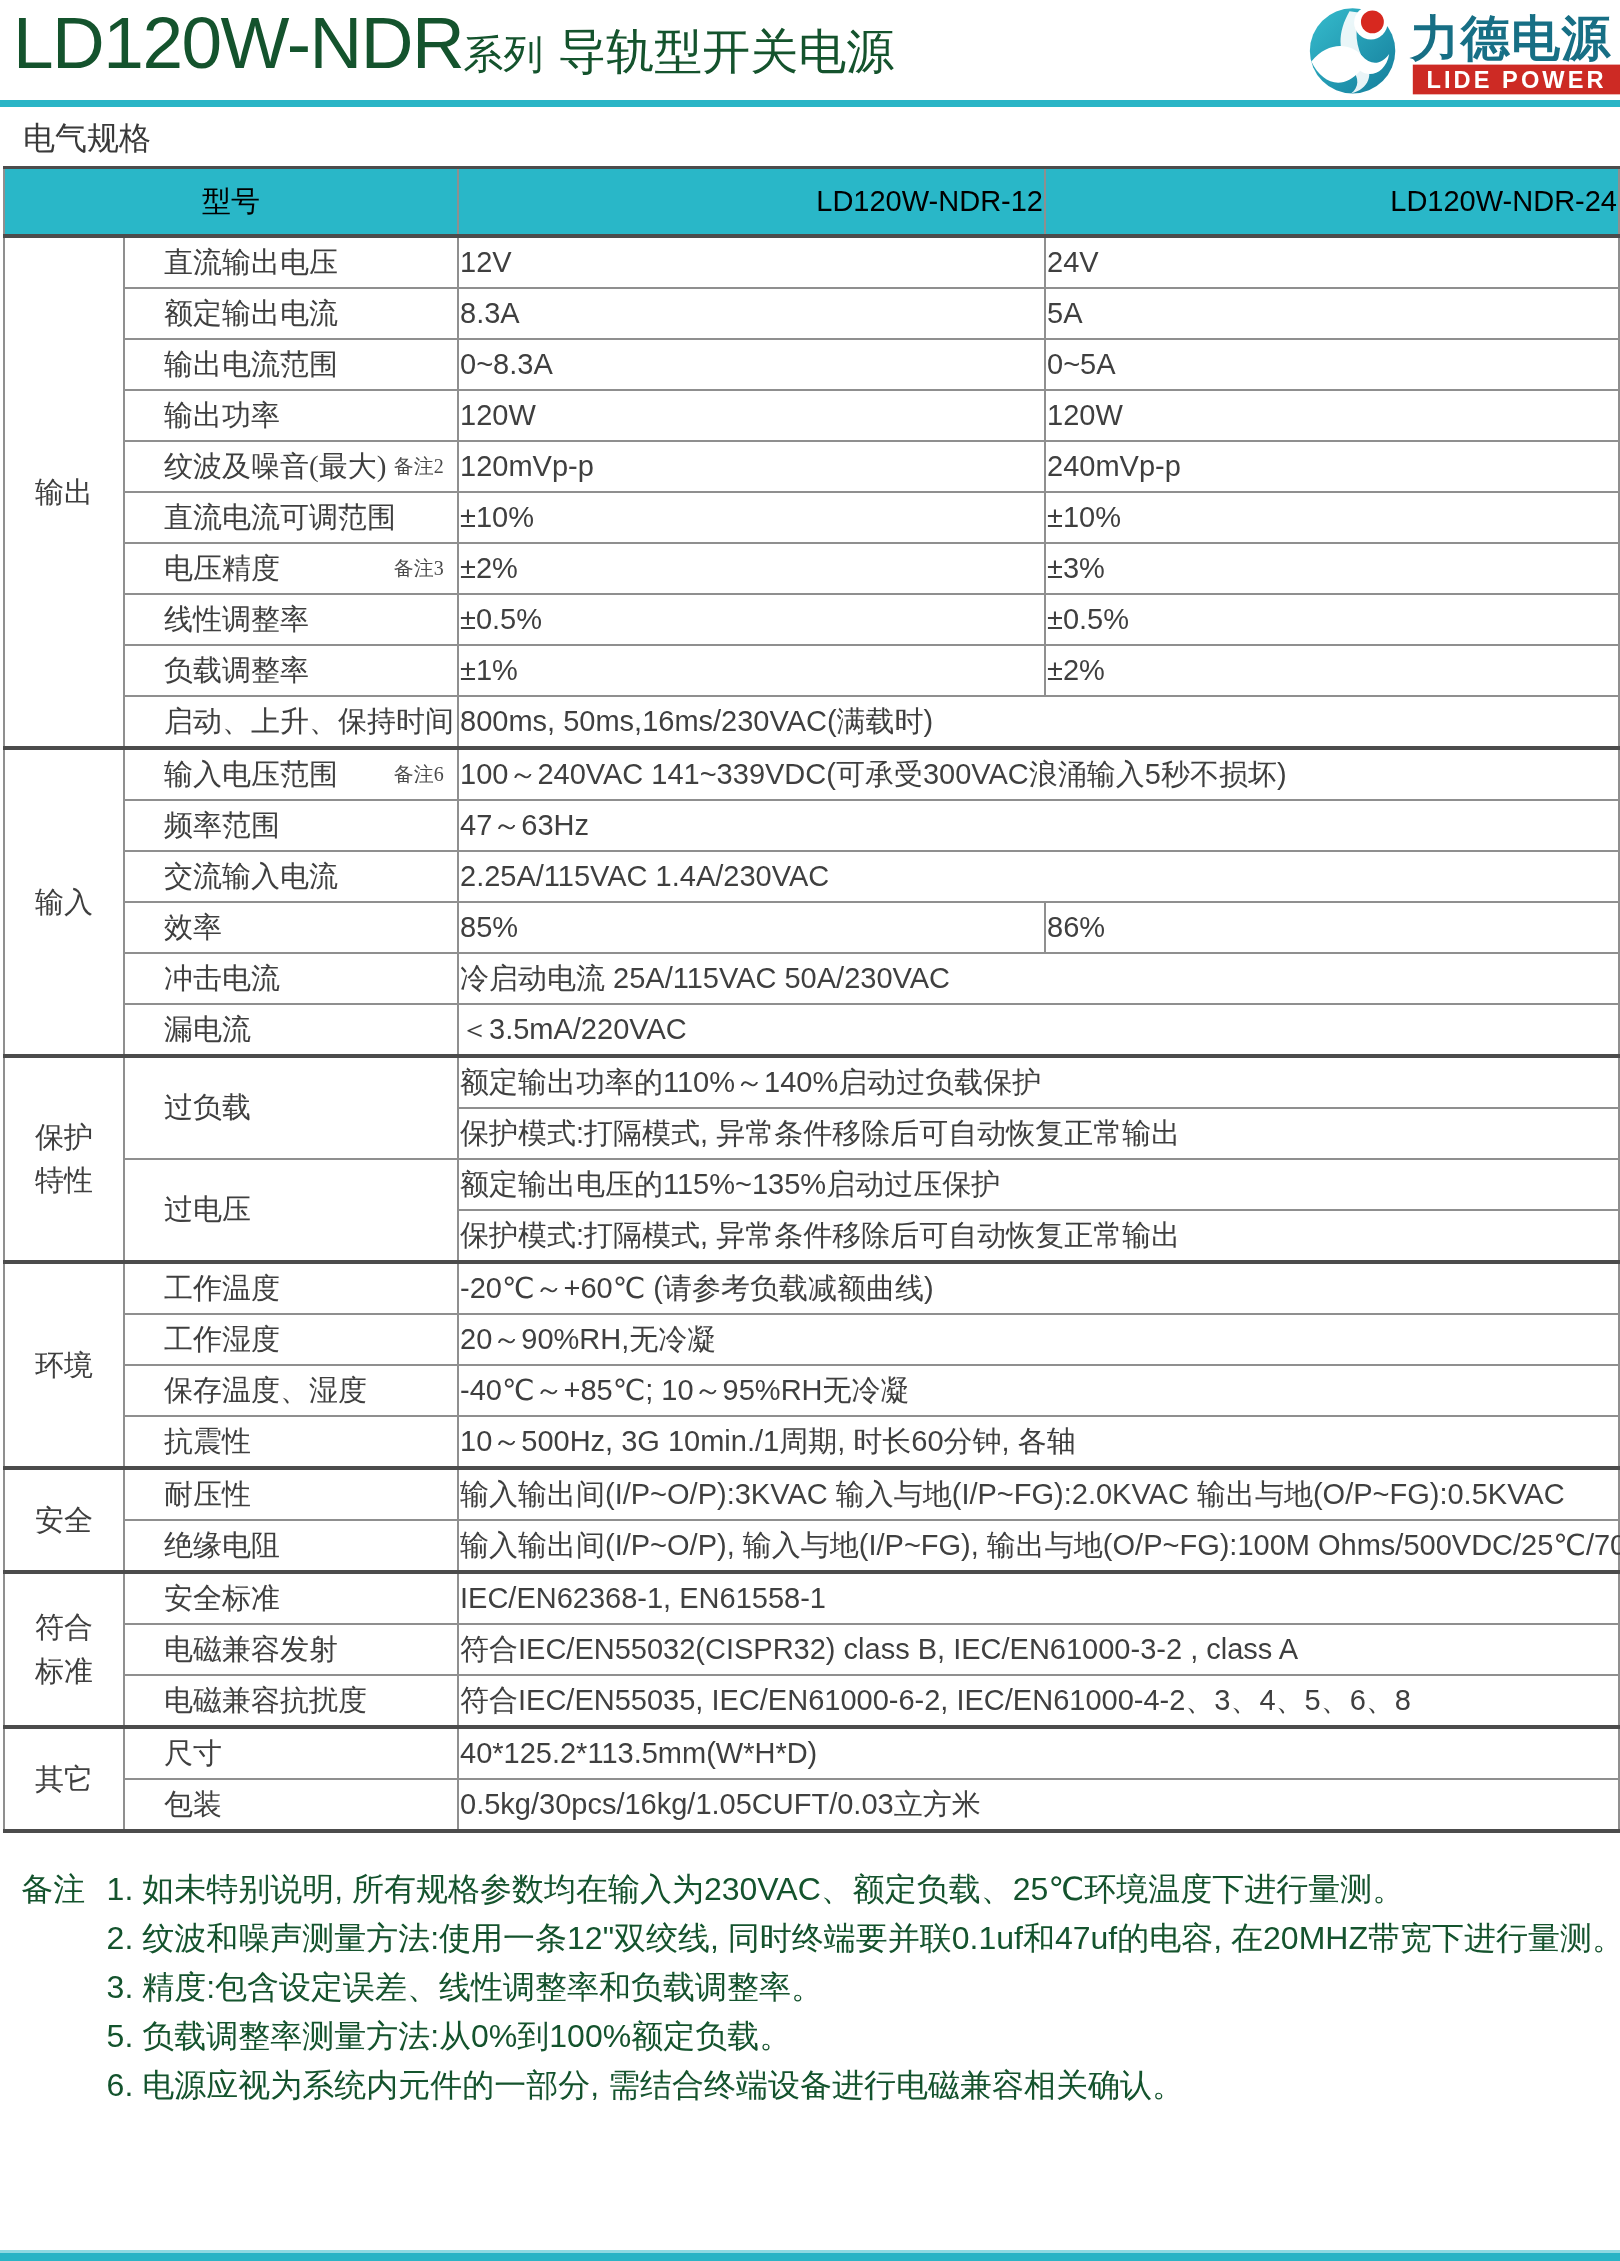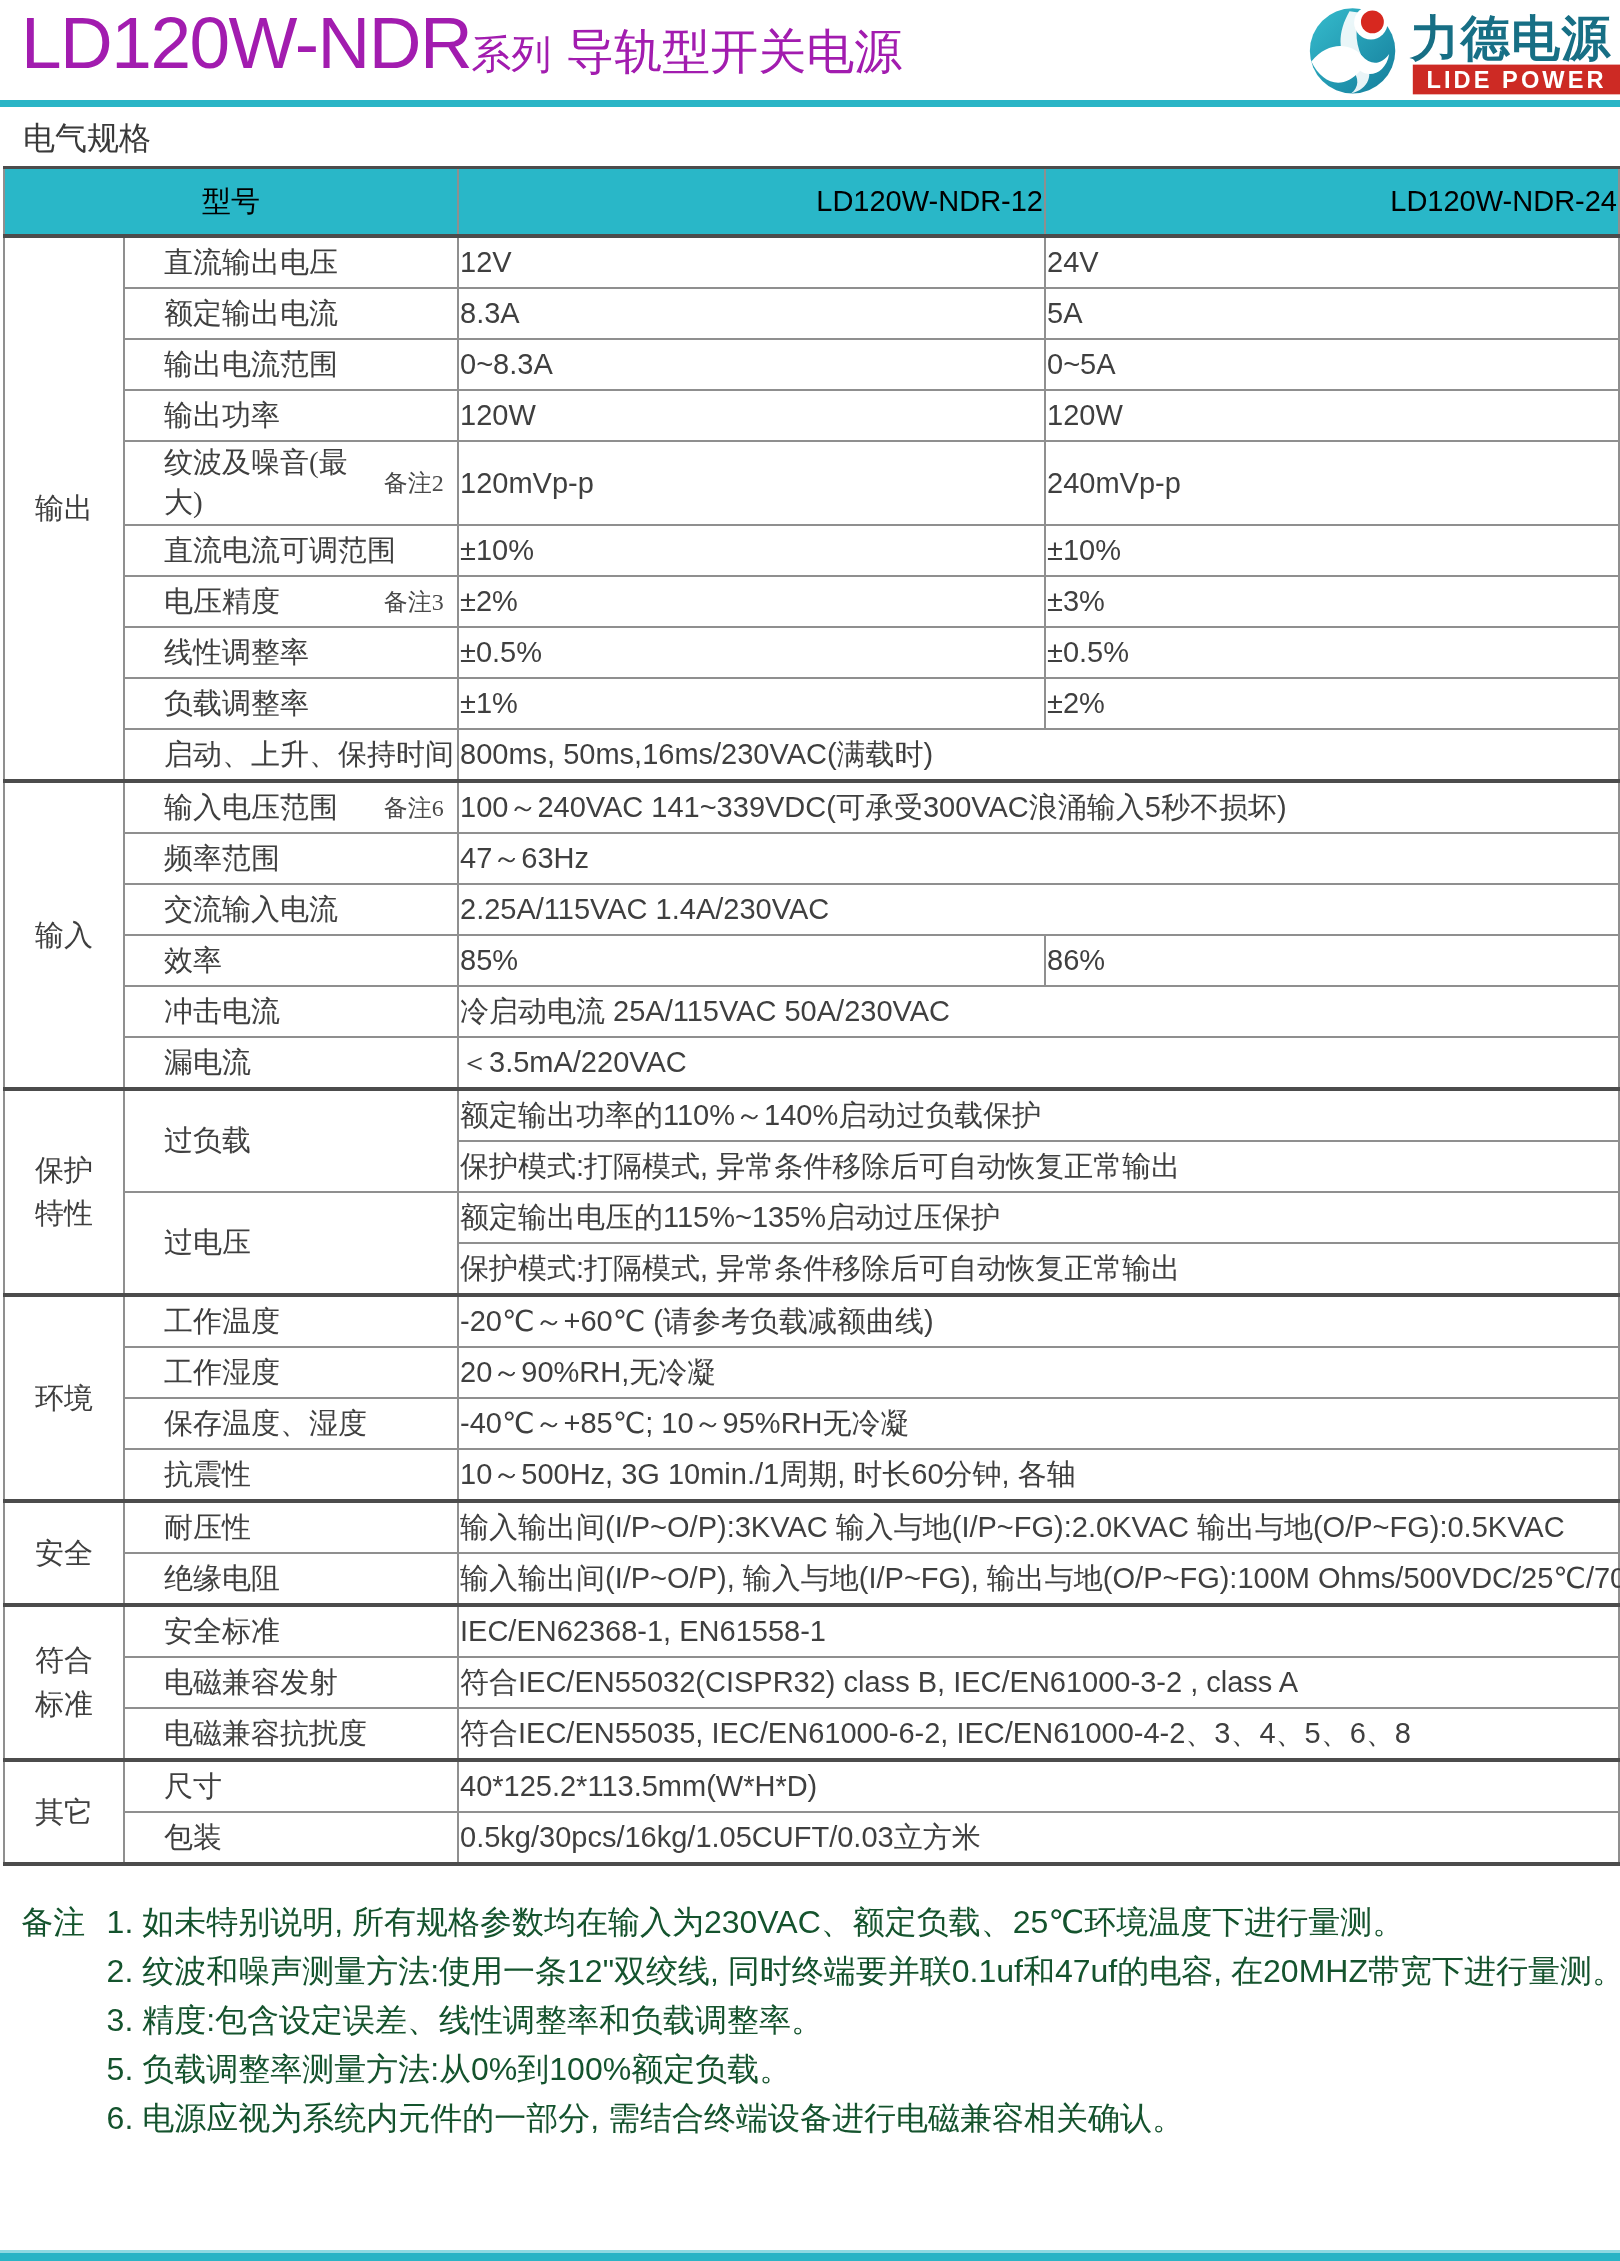--- a/index.html
+++ b/index.html
@@ -2,21 +2,21 @@
 <html style="font-size:12.2px"><head>
 <meta charset="utf-8">
 <style>
   html,body { margin:0; padding:0; background:#ffffff; }
   .page {
     position:relative; width:1621px; height:2261px; background:#ffffff;
     font-family:"Liberation Sans","DejaVu Sans",sans-serif; color:#3f3f3f; overflow:hidden;
   }
   
   .masthead { position:relative; height:100px; }
-  .title { position:absolute; left:21px; top:6.1px; display:flex; align-items:baseline; color:#a21caf; white-space:nowrap;text-align:center; }
+  .title { position:absolute; left:13px; top:6.1px; display:flex; align-items:baseline; color:#14532d; white-space:nowrap;text-align:center; }
   .title-main { font-size:73px; line-height:1.0; letter-spacing:-1.5px; }
   .title-series { font-size:40px; }
   .title-sub { font-size:48px; margin-left:15.2px; }
   .logo-box { position:absolute; right:0; top:1.5px; width:363px; height:97px; }
   
   .rule { height:6.9px; background:#2ab5c6; }
   .section-title { font-size:32px; color:#3a3a3a; margin:13.7px 0 10.7px 23px; line-height:35px; }
   
   table.spec { border-collapse:collapse; table-layout:fixed; width:1615px; margin:0 3px; border-bottom:4.6px solid #4c4c4c; }
   table.spec th, table.spec td { border:2.3px solid #8f8f8f; }
@@ -24,21 +24,21 @@
     background:#29b7c8; color:#000000; font-weight:normal; font-size:29px;
     height:63px; border-top:3.8px solid #4c4c4c; vertical-align:middle;
   }
   th.model-label { text-align:center; }
   th.model-th { text-align:right; padding-left:23px; }
   tbody td { height:47px; font-size:29px; vertical-align:middle; }
   td.group { text-align:center; padding:0; }
   .group-inner { width:64px; margin:0 auto; line-height:1.5; }
   td.param { padding-left:39px;font-family:Liberation Serif, serif; }
   .param-flex { display:flex; justify-content:space-between; align-items:center; width:100%; padding-right:12.2px; box-sizing:border-box; }
-  .note-ref { font-size:24px; color:#4a4a4a; flex:0 0 auto; }
+  .note-ref { font-size:20px; color:#4a4a4a; flex:0 0 auto; }
   td.val { white-space:nowrap; }
   tr.sec-start > td { border-top:4.6px solid #4c4c4c; }
   
   .notes { display:flex; margin-top:32px; font-size:32px; color:#14532d; }
   .notes-label { flex:0 0 auto; margin-left:21.3px; line-height:49px; }
   .notes-list { list-style:none; margin:0; padding:0 0 0 21.3px; }
   .notes-list li { line-height:49px; white-space:nowrap; }
   
   .footer { position:absolute; left:0; right:0; bottom:0; }
   .footer-line1 { height:3px; background:#8fd8e1; }

